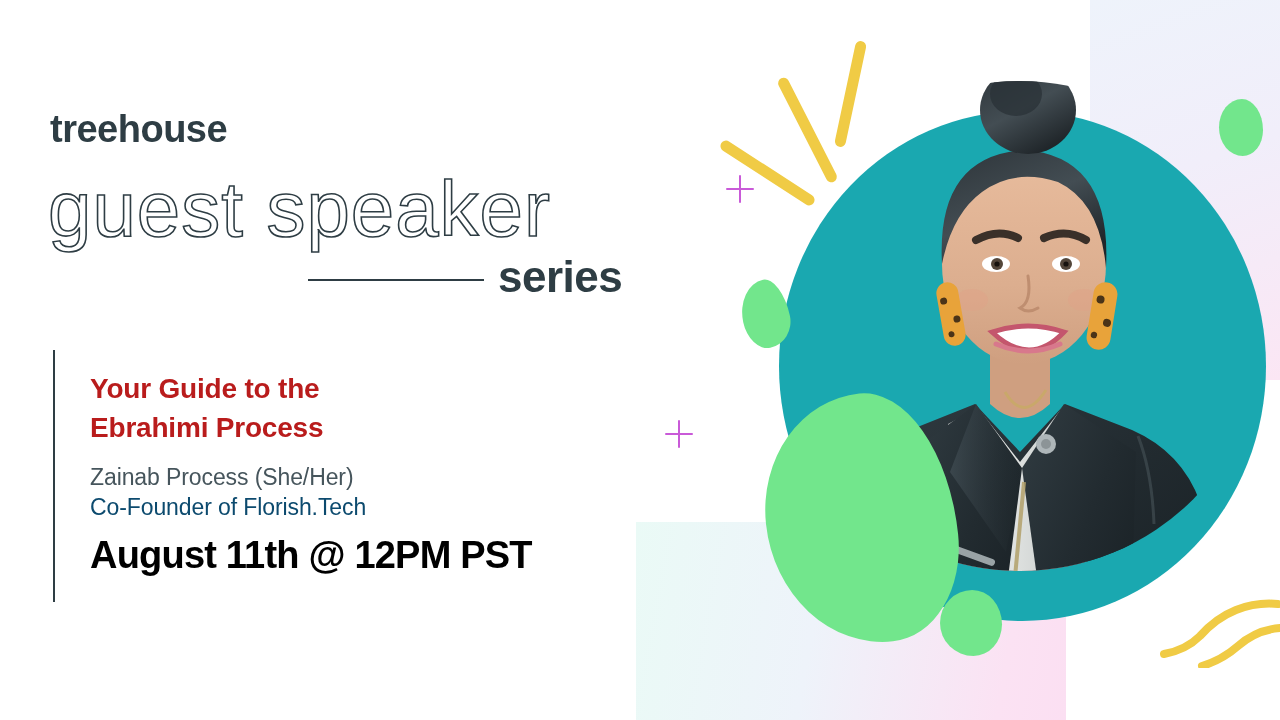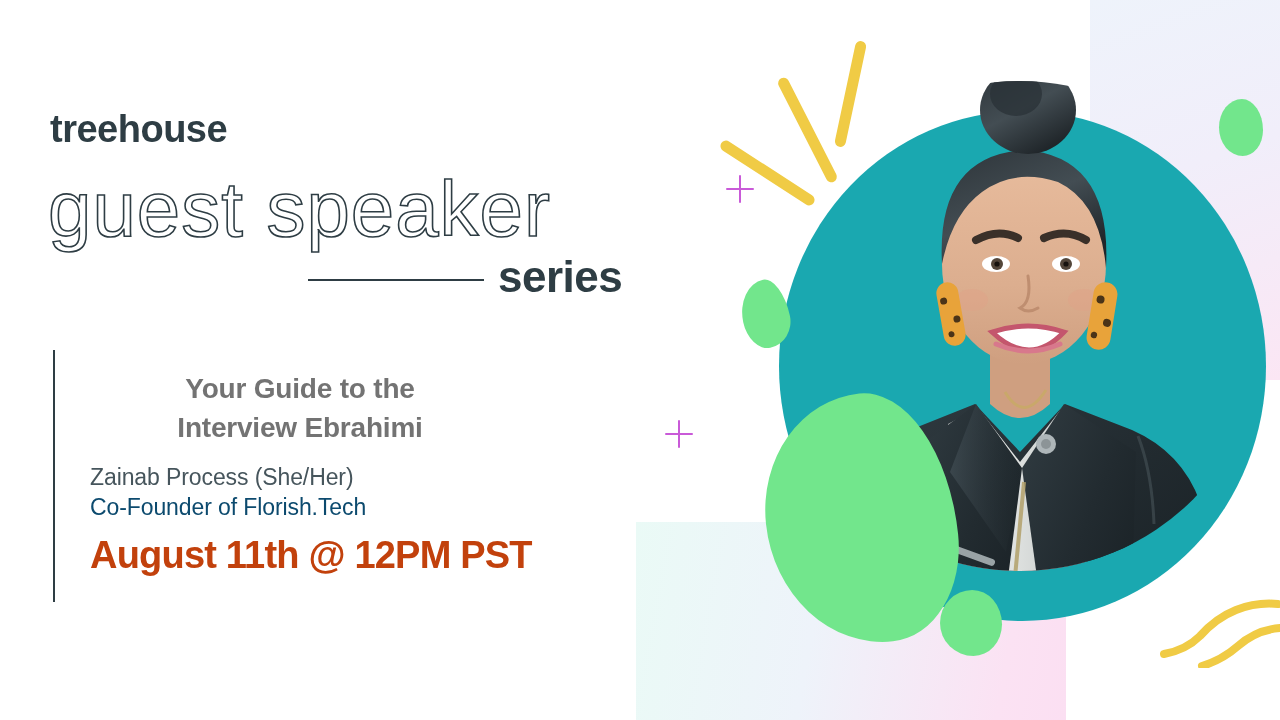--- a/index.html
+++ b/index.html
@@ -138,23 +138,22 @@
     background:#2e3d44;
   }
 
   .talk-title {
     position:absolute;
     left:90px; top:370px;
     width:420px;
     font-size:28px;
     font-weight:600;
     line-height:1.38;
-    color:#737373;
+    color:#b91c1c;
     letter-spacing:-0.2px;
-    text-align:center;
   }
 
   .speaker-name {
     position:absolute;
     left:90px; top:462px;
     font-size:23px;
     font-weight:400;
     color:#46555c;
     line-height:1.34;
     letter-spacing:-0.1px;
@@ -167,21 +166,21 @@
     color:#0c4a6e;
     line-height:1.34;
     letter-spacing:-0.1px;
   }
 
   .event-datetime {
     position:absolute;
     left:90px; top:535px;
     font-size:38px;
     font-weight:700;
-    color:#c2410c;
+    color:#000000;
     letter-spacing:-0.8px;
     line-height:1.1;
   }
 </style>
 </head>
 <body>
 
 <div id="stage">
 
   <div class="art-layer">
@@ -318,21 +317,21 @@
     <text id="hl-text" x="4" y="76" font-family="Liberation Sans, sans-serif" font-size="78" font-weight="400" letter-spacing="1" fill="none" stroke="#2e3d44" stroke-width="1.6">guest speaker</text>
   </svg>
 
   <div class="series-rule"></div>
   <div class="series-word">series</div>
 
   <div class="rule-vertical"></div>
 
   <div class="talk-title">
     <span>Your Guide to the</span><br>
-    <span>Interview Ebrahimi</span>
+    <span>Ebrahimi Process</span>
   </div>
 
   <div class="speaker-name">Zainab Process (She/Her)</div>
   <div class="speaker-role">Co-Founder of Florish.Tech</div>
 
   <div class="event-datetime">August 11th @ 12PM PST</div>
 
 </div>
 
 </body></html>

